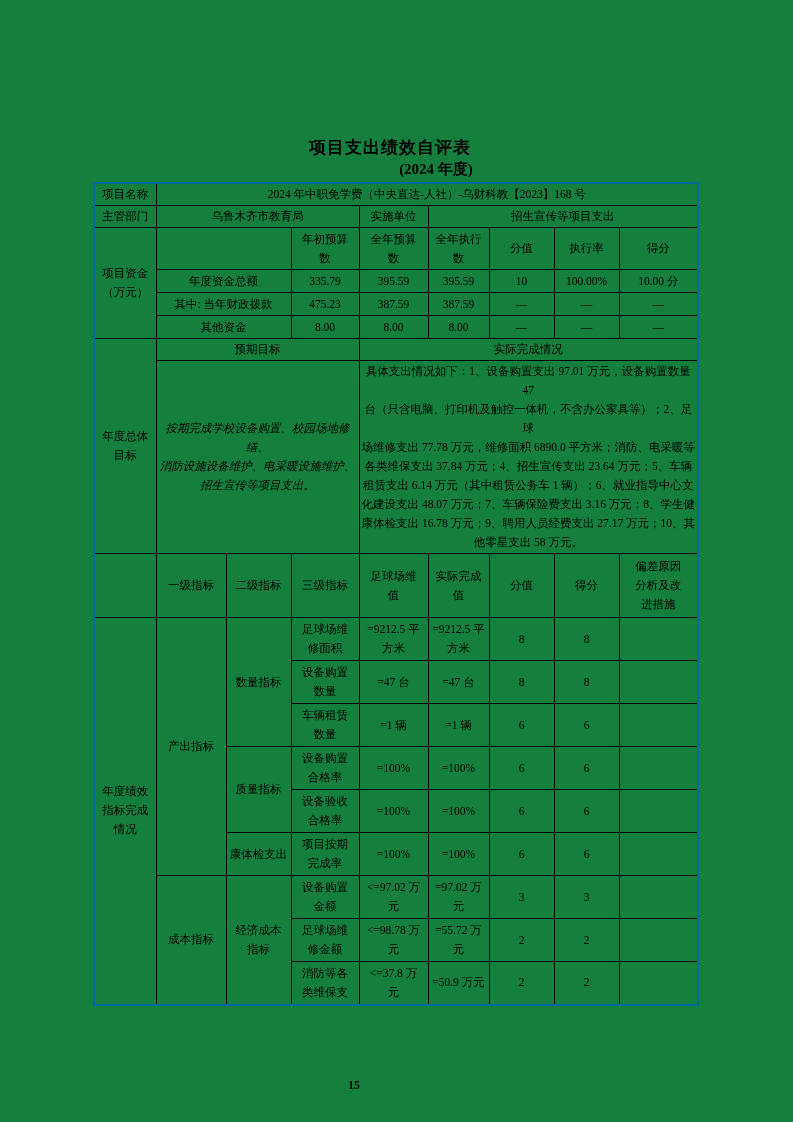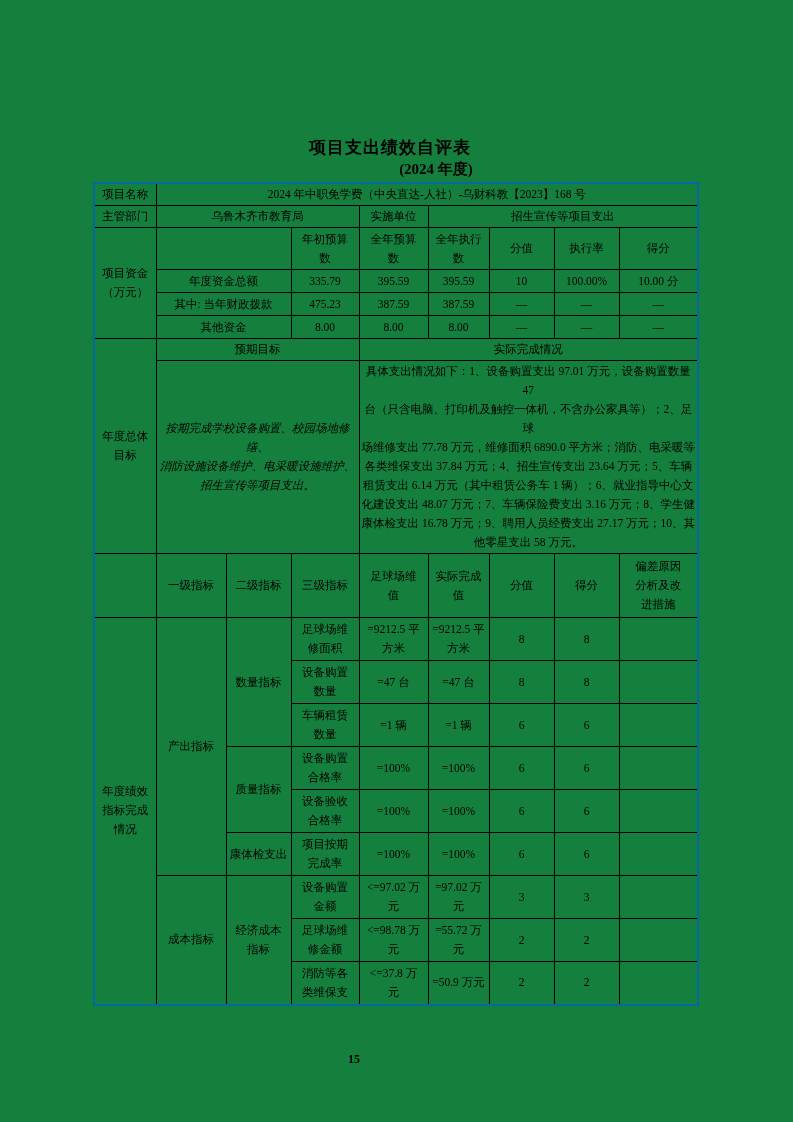--- a/index.html
+++ b/index.html
@@ -47,21 +47,21 @@
     padding:2px 6px 2px 11px;
     font-style:italic;
   }
   td.actual-text {
     text-align:left; vertical-align:top;
     white-space:pre-line;
     font-size:10.5px; line-height:20.7px;
     padding:2px 5px 2px 7px;
   }
   .page-number {
-    position:absolute; top:1052px; left:330px; width:48px;
+    position:absolute; top:1078px; left:330px; width:48px;
     text-align:center; font-size:12px; font-weight:bold;
   }
 </style>
 </head>
 <body>
 
 <div class="page">
 
   <div class="doc-title">项目支出绩效自评表</div>
   <div class="doc-subtitle">(2024 年度)</div>

